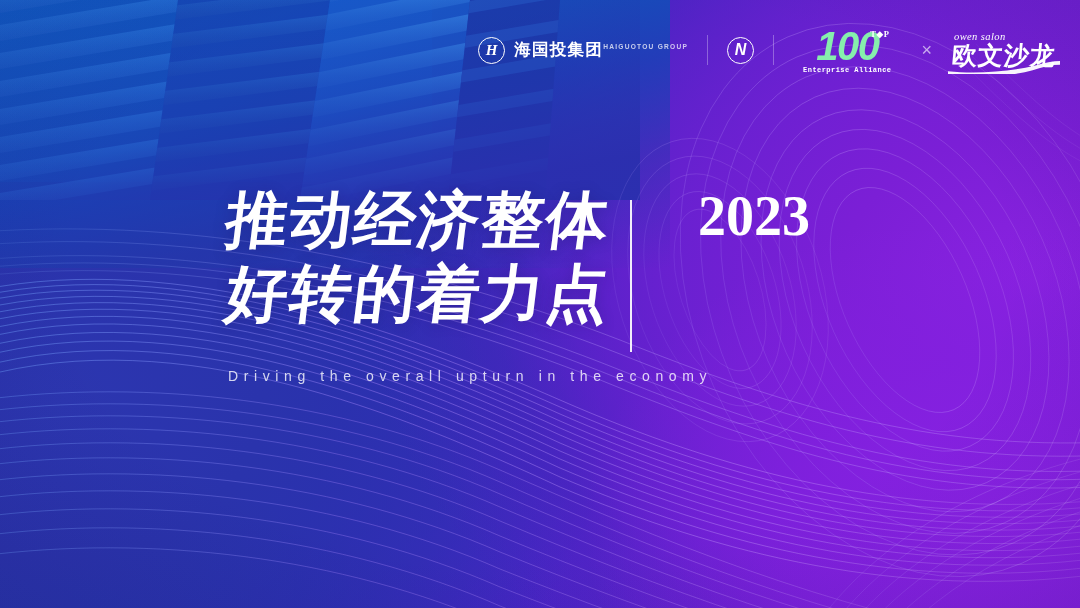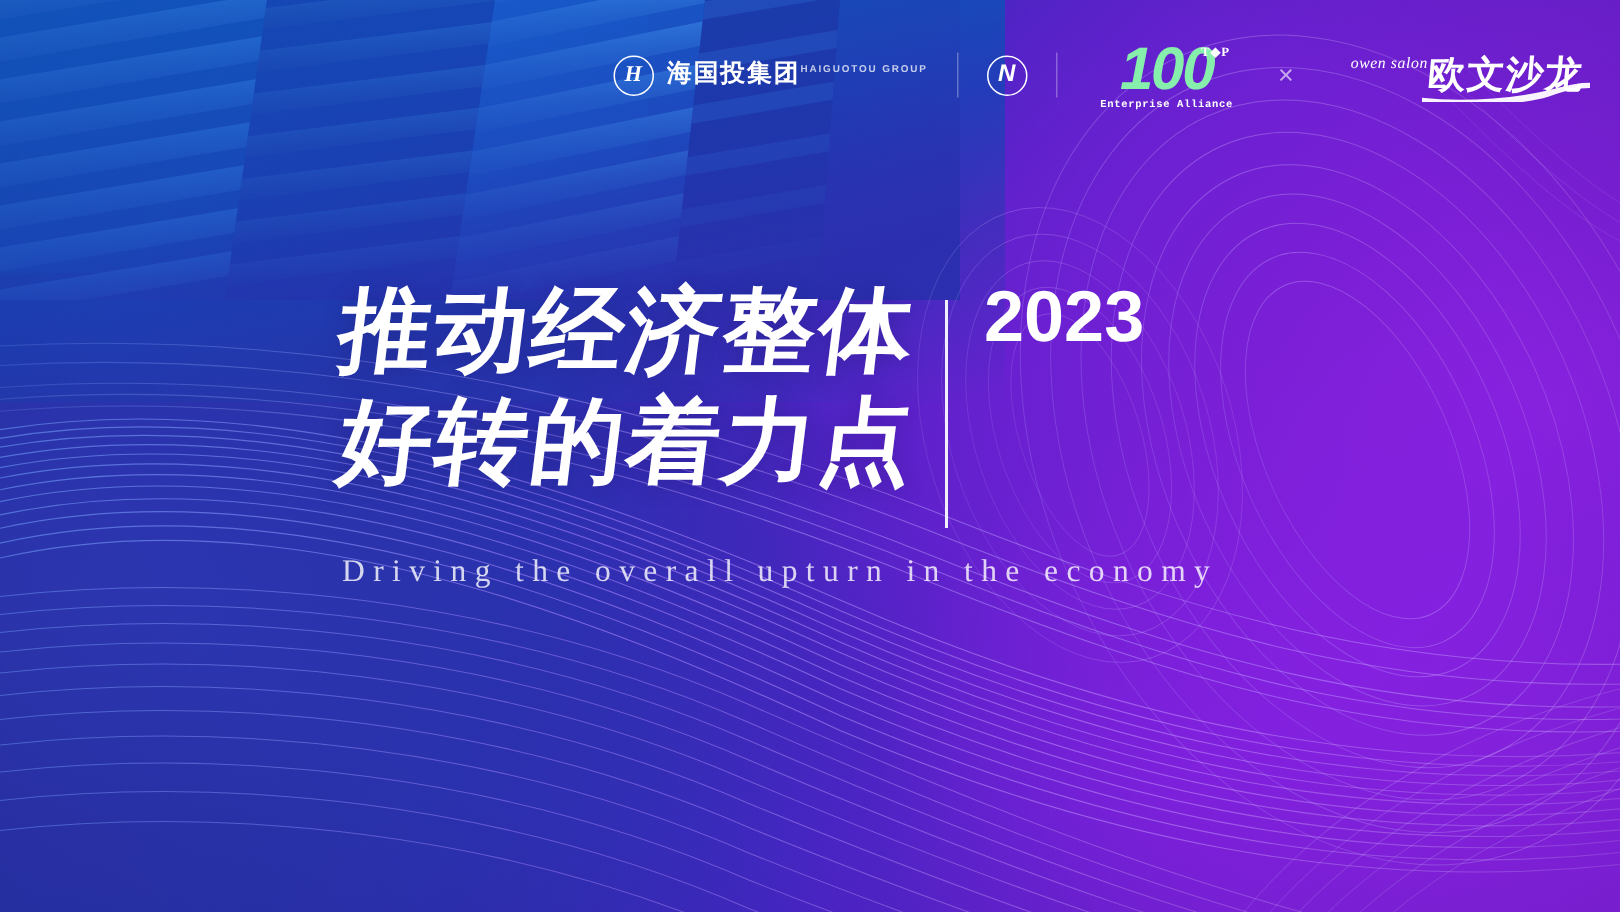--- a/index.html
+++ b/index.html
@@ -108,21 +108,21 @@
     color: #fff; font-size: 7px; font-weight: 700; letter-spacing: 0.45px;
     font-family: Liberation Mono, monospace; margin-top: 1px;
   }
 
   .times-x {
     color: rgba(255,255,255,0.62); font-size: 18px; font-weight: 400;
     margin: 0 20px; line-height: 1;
   }
 
   
-  .owen { display: flex; flex-direction: row; align-items: flex-start; position: relative; margin-left: 16px; }
+  .owen { display: flex; flex-direction: column; align-items: flex-start; position: relative; }
   .owen-en {
     color: #ffffff; font-size: 10.5px; font-style: italic; letter-spacing: 0.4px;
     font-family: "Liberation Serif", serif; margin-bottom: 1px; padding-left: 2px;
   }
   .owen-cn-wrap { position: relative; }
   .owen-cn {
     color: #ffffff; font-size: 25px; font-weight: 700; letter-spacing: 1px;
     line-height: 1.02; white-space: nowrap;
     font-family: "DejaVu Sans", sans-serif;
     transform: skewX(-5deg);
@@ -157,41 +157,42 @@
   .hl-line.l2 { margin-top: 6px; }
 
   .vbar {
     width: 2px; height: 152px; background: rgba(255,255,255,0.92);
     margin-left: 24px; margin-right: 24px; margin-top: 14px;
     flex: 0 0 auto;
   }
 
   .headline-right { display: flex; flex-direction: column; padding-top: 2px; }
   .year {
-    color: #ffffff; font-size: 48px; font-weight: 700; line-height: 1;
+    color: #ffffff; font-size: 56px; font-weight: 700; line-height: 1;
     letter-spacing: 0px;
-    font-family: Liberation Sans, sans-serif;
+    font-family: Liberation Serif, serif;
+    margin-left: 42px;
   }
   .sub1 {
     color: #ffffff; font-size: 27px; font-weight: 400; line-height: 1.25;
     letter-spacing: 0.5px; margin-top: 26px; white-space: nowrap;
     font-family: "DejaVu Sans", sans-serif;
   }
   .sub2 {
     color: #ffffff; font-size: 27px; font-weight: 400; line-height: 1.25;
     letter-spacing: 9px; margin-top: 4px; white-space: nowrap;
     font-family: "DejaVu Sans", sans-serif;
   }
 
   .en-sub {
     position: absolute; left: 228px; top: 368px;
     color: rgba(255,255,255,0.80);
-    font-size: 21px; font-weight: 400; letter-spacing: 5.6px;
+    font-size: 14px; font-weight: 400; letter-spacing: 5.6px;
     white-space: nowrap;
-    font-family: Liberation Serif, serif;
+    font-family: Liberation Sans, sans-serif;
   }
 </style>
 </head>
 <body>
 
 <div class="banner">
 
   <div class="bg-base"></div>
   <div class="bg-topleft"></div>
   <div class="bg-topleft2"></div>

